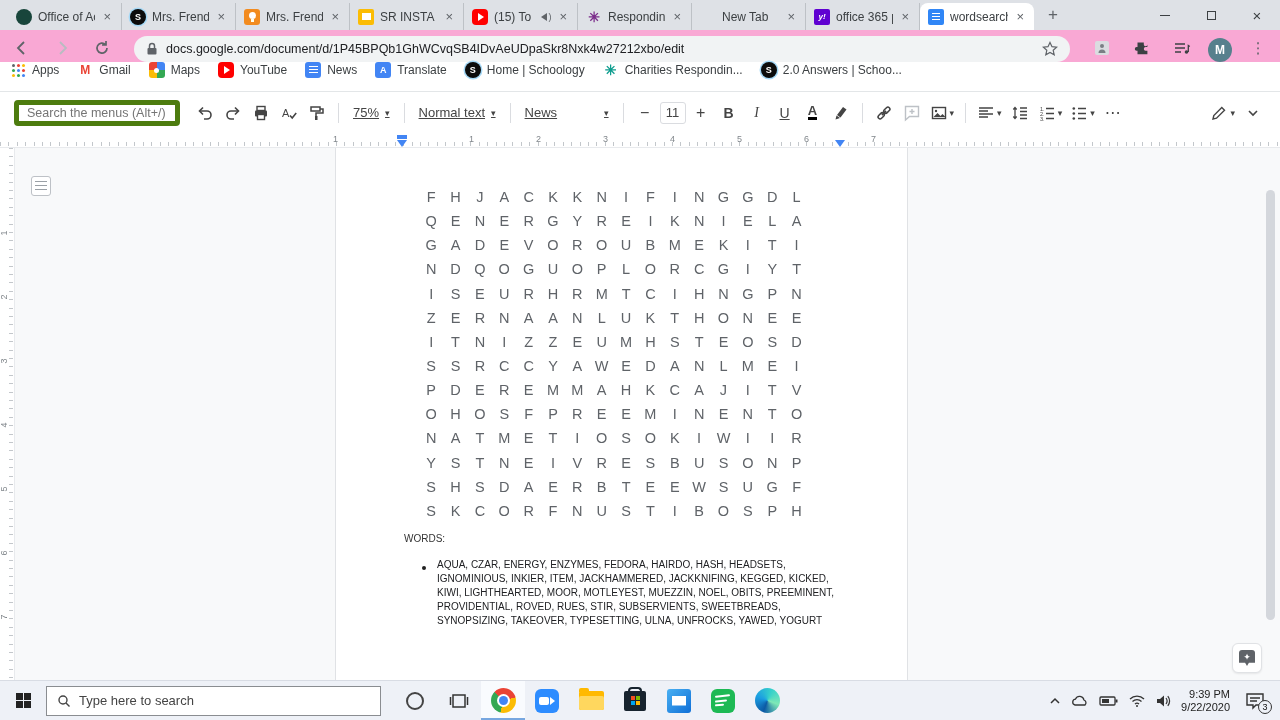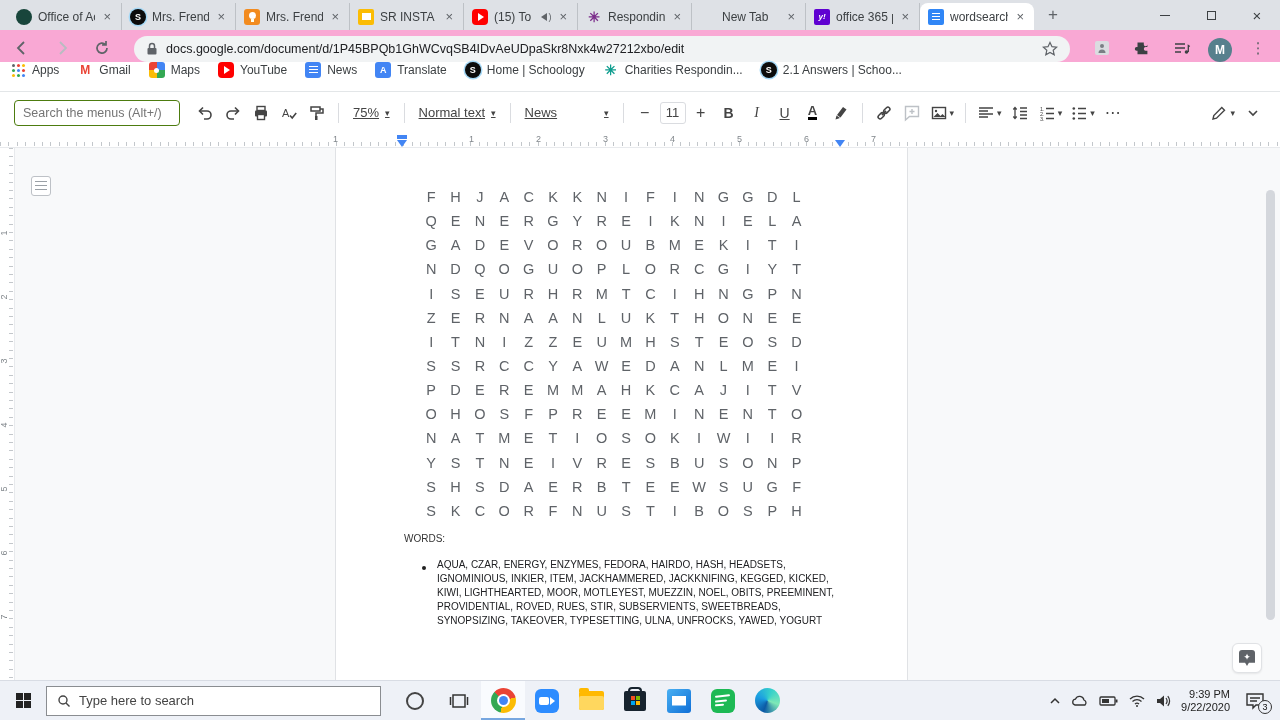--- a/index.html
+++ b/index.html
@@ -59,21 +59,21 @@
   .bm-youtube::before{content:"";border-left:6px solid #fff;border-top:4px solid transparent;border-bottom:4px solid transparent;margin-left:2px;}
   .bm-news{background:#4285f4;}
   .bm-news::before{content:"";width:9px;height:9px;background:repeating-linear-gradient(#fff 0 1.2px,transparent 1.2px 3px);}
   .bm-translate{background:#4285f4;font-size:9px;}
   .bm-schoology{background:#0c0c0c;border-radius:50%;font-size:9px;box-shadow:0 0 0 1.5px #a6d9f7;}
   .bm-charity{color:#0f9d8f;font-size:14px;}
   .bm-charity::before{content:"✳";}
 
   
   .docsbar{position:absolute;left:0;top:92px;width:1280px;height:41px;background:#fff;display:flex;align-items:center;padding:0 14px;gap:2px;}
-  .menusearch{width:166px;height:26px;border:1px solid #4d7c0f;border-radius:4px;font-size:12.5px;color:#5f6368;padding:0 8px;outline:none;margin-right:10px;}
+  .menusearch{width:166px;height:26px;border:5px solid #4d7c0f;border-radius:4px;font-size:12.5px;color:#5f6368;padding:0 8px;outline:none;margin-right:10px;}
   .tbtn{height:26px;min-width:26px;display:flex;align-items:center;justify-content:center;border-radius:4px;cursor:pointer;color:#444;gap:2px;padding:0 3px;}
   .tbtn svg{display:block;}
   .sep{width:1px;height:20px;background:#dadce0;margin:0 6px;}
   .tsel{font-size:13px;color:#444;display:flex;align-items:center;gap:6px;padding:0 6px;height:26px;border-radius:4px;cursor:pointer;white-space:nowrap;text-decoration:underline;}
   .caret{font-size:9px;color:#444;}
   .szbox{width:26px;height:22px;border:1px solid #dadce0;border-radius:3px;font-size:13px;color:#444;display:flex;align-items:center;justify-content:center;}
   .bold{font-weight:700;font-size:14px;}
   .ital{font-style:italic;font-size:14px;font-family:"Liberation Serif",serif;}
   .und{text-decoration:underline;font-size:14px;}
   .txtcolor{font-size:13px;font-weight:700;border-bottom:3px solid #000;line-height:12px;}
@@ -283,21 +283,21 @@
       <div class="bm">
         <span class="bmic bm-schoology">S</span>
         <span>Home | Schoology</span>
       </div>
       <div class="bm">
         <span class="bmic bm-charity"></span>
         <span>Charities Respondin...</span>
       </div>
       <div class="bm">
         <span class="bmic bm-schoology">S</span>
-        <span>2.1 Answers | Schoo...</span>
+        <span>2.0 Answers | Schoo...</span>
       </div>
     </div>
 
   <div class="docsbar">
     <input class="menusearch" placeholder="Search the menus (Alt+/)" style="">
     <div class="tbtn">
         <svg width="18" height="18" viewBox="0 0 18 18">
           <path d="M4 7 h7 a4 4 0 0 1 0 8 h-3" fill="none" stroke="#444" stroke-width="1.6"></path>
           <path d="M7 3.5 L3.5 7 7 10.5" fill="none" stroke="#444" stroke-width="1.6"></path>
         </svg>

